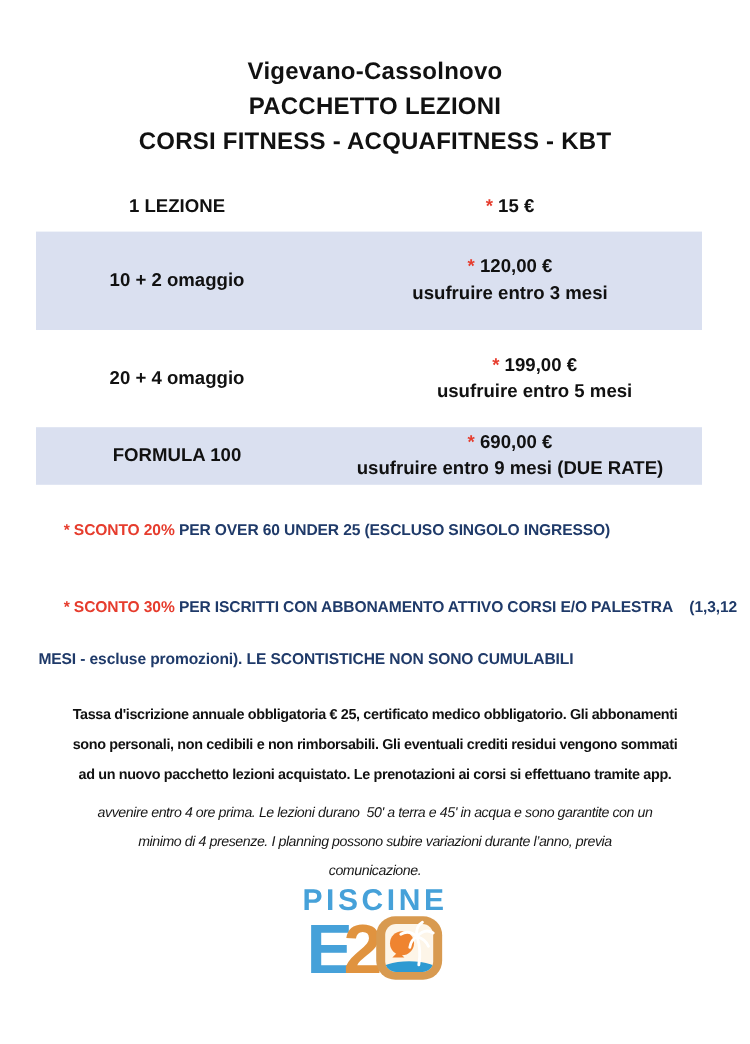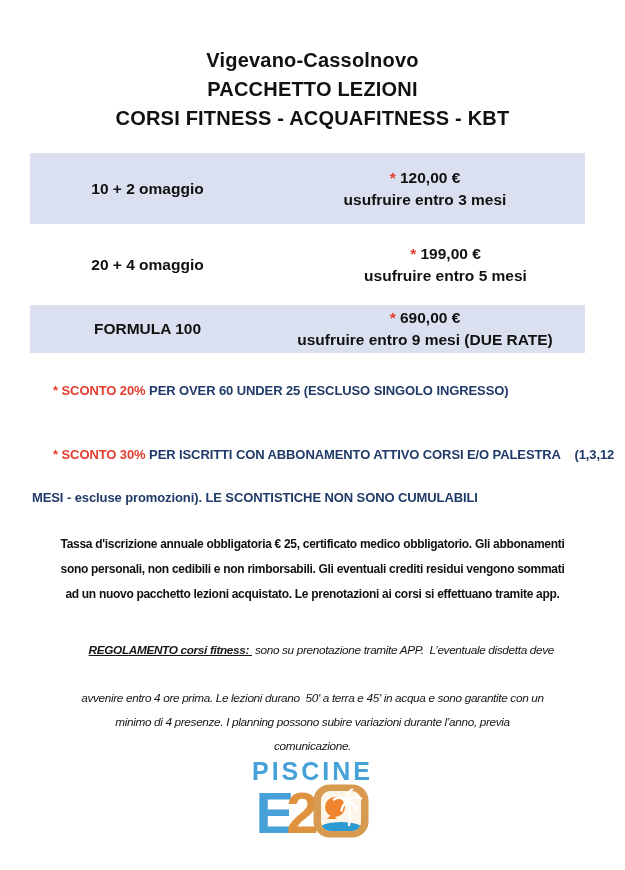--- a/index.html
+++ b/index.html
@@ -8,21 +8,21 @@
     position:relative; width:625px; height:870px; margin:0 auto;
     background:#ffffff; overflow:hidden;
     font-family:"Liberation Sans", sans-serif; color:#1b1b1b;
     --shade:#dae0f0; --red:#e63c2d; --navy:#1f3a69;
     --logoblue:#46a1d9; --logoorange:#e0933f; --water:#2d9ad2;
   }
   .header { margin-top:46px; text-align:center; font-weight:bold; font-size:20px; line-height:29px; letter-spacing:0.2px; color:#111; }
   .ptable { margin:20px 0 0 30px; width:555px; }
   .prow { display:grid; grid-template-columns:235px 1fr; align-items:center; }
   .prow.r1 { height:40px; }
-  .prow.r2 { height:71px; background:var(--shade); }
+  .prow.r2 { height:82px; background:var(--shade); }
   .prow.r3 { height:81px;gap:41px; }
   .prow.r4 { height:48px; background:var(--shade); }
   .cell-label { text-align:center; font-weight:bold; font-size:15.5px; color:#111; }
   .cell-price { text-align:center; font-weight:bold; font-size:15.5px; line-height:22px; color:#111; }
   .ast { color:var(--red); }
   .discounts { margin:5px 0 0 32px; font-weight:bold; font-size:13px; line-height:21.5px; letter-spacing:-0.1px; color:var(--navy); }
   .dline { white-space:pre; }
   .dred { color:var(--red); }
   .terms { margin-top:23px; text-align:center; font-weight:bold; font-size:12px; letter-spacing:-0.3px; line-height:25px; color:#111; }
   .tline { white-space:pre; }
@@ -43,20 +43,27 @@
 <div class="page">
 
   <div class="header">
     <div>Vigevano-Cassolnovo</div>
     <div>PACCHETTO LEZIONI</div>
     <div>CORSI FITNESS - ACQUAFITNESS - KBT</div>
   </div>
 
   <div class="ptable">
 
+    <div class="prow r1">
+      <div class="cell-label">1 LEZIONE</div>
+      <div class="cell-price">
+        <span class="ast">*</span>
+        <span>15 €</span>
+      </div>
+    </div>
 
     <div class="prow r2">
       <div class="cell-label">10 + 2 omaggio</div>
       <div class="cell-price">
         <div>
           <span class="ast">*</span>
           <span>120,00 €</span>
         </div>
         <div>usufruire entro 3 mesi</div>
       </div>
@@ -96,23 +103,20 @@
     <div class="dline">MESI - escluse promozioni). LE SCONTISTICHE NON SONO CUMULABILI</div>
   </div>
 
   <div class="terms">
     <div class="tline">Tassa d'iscrizione annuale obbligatoria € 25, certificato medico obbligatorio. Gli abbonamenti</div>
     <div class="tline">sono personali, non cedibili e non rimborsabili. Gli eventuali crediti residui vengono sommati</div>
     <div class="tline">ad un nuovo pacchetto lezioni acquistato. Le prenotazioni ai corsi si effettuano tramite app.</div>
   </div>
 
   <div class="regulation">
-    <div class="rline">
-      <span class="reg-lead">REGOLAMENTO corsi fitness: </span><span> sono su prenotazione tramite APP.  L’eventuale disdetta deve</span>
-    </div>
     <div class="rline">avvenire entro 4 ore prima. Le lezioni durano  50' a terra e 45' in acqua e sono garantite con un</div>
     <div class="rline">minimo di 4 presenze. I planning possono subire variazioni durante l’anno, previa</div>
     <div class="rline">comunicazione.</div>
   </div>
 
   <div class="logo">
     <div class="logo-brand">PISCINE</div>
     <div class="logo-mark">
       <span class="mark-e">E</span>
       <span class="mark-2">2</span>

